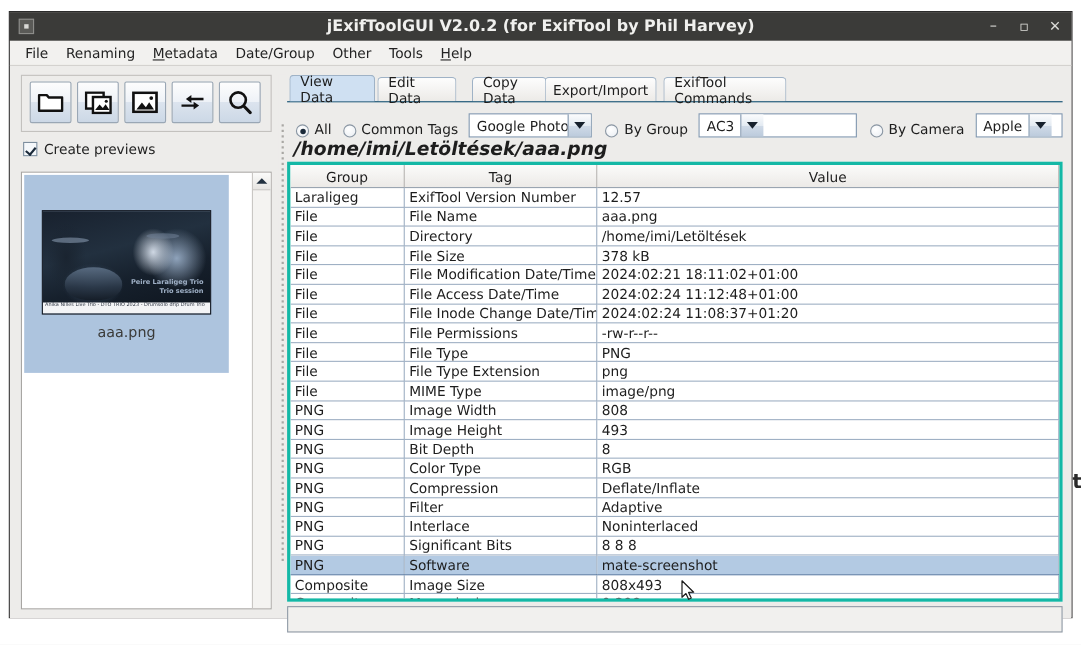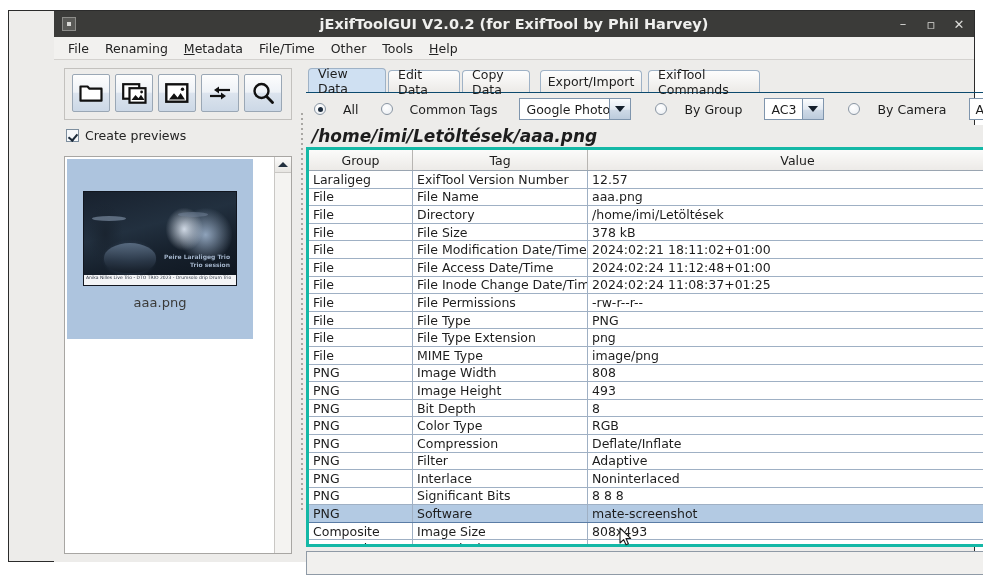--- a/index.html
+++ b/index.html
@@ -50,21 +50,20 @@
   }
   .bg-bottom-text a { color: #2a6fd6; text-decoration: none; }
 
   
   .win {
     position: absolute; left: 8px; top: 10px;
     width: 967px; height: 552px;
     background: #edecea;
     border: 1px solid #2b2b2b;
     box-sizing: border-box;
-    padding-left: 45px;
   }
   .titlebar {
     position: relative;
     height: 26px;
     background: #3b3b39;
     color: #e8e8e6;
     display: flex; align-items: center;
   }
   .tb-icon {
     width: 14px; height: 14px;
@@ -294,23 +293,23 @@
   }
   .tab.active {
     background: #cfe0f2;
     top: 0; height: 24px;
     border-color: #9fb2c6;
     z-index: 3;
   }
 
   .filterbar {
     position: relative; height: 32px;
-    display: flex; align-items: center;
+    display: flex; align-items: flex-end;
     padding-left: 8px;
-    gap: 12px;
+    gap: 0px;
   }
   .radio {
     width: 12px; height: 12px; border-radius: 50%;
     border: 1px solid #8a96a3;
     background: radial-gradient(circle at 40% 35%, #ffffff 0%, #e9edf2 100%);
     position: relative; box-sizing: border-box;
     flex: none;
   }
   .radio.on::after {
     content: ""; position: absolute;
@@ -440,21 +439,21 @@
         <div class="tb-btn min">–</div>
         <div class="tb-btn">▫</div>
         <div class="tb-btn">✕</div>
       </div>
     </div>
 
     <div class="menubar">
       <div class="menu-item">File</div>
       <div class="menu-item">Renaming</div>
       <div class="menu-item"><u>M</u>etadata</div>
-      <div class="menu-item">File/Time</div>
+      <div class="menu-item">Date/Group</div>
       <div class="menu-item">Other</div>
       <div class="menu-item">Tools</div>
       <div class="menu-item"><u>H</u>elp</div>
     </div>
 
     <div class="body">
 
       <div class="left-pane">
 
         <div class="toolbar-box">
@@ -606,21 +605,21 @@
           <i></i>
           <i></i>
           <i></i>
       </div>
 
       <div class="right-pane">
 
         <div class="tabstrip">
           <div class="tab active" style="left:2px;width:78px">View Data</div>
           <div class="tab" style="left:82px;width:72px">Edit Data</div>
-          <div class="tab" style="left:156px;width:68px">Copy Data</div>
+          <div class="tab" style="left:168px;width:68px">Copy Data</div>
           <div class="tab" style="left:234px;width:102px">Export/Import</div>
           <div class="tab" style="left:342px;width:112px">ExifTool Commands</div>
         </div>
 
         <div class="filterbar">
           <span class="radio on"></span>
           <span class="radio-label">All</span>
 
           <span class="radio"></span>
           <span class="radio-label">Common Tags</span>
@@ -690,21 +689,21 @@
                   <td>2024:02:21 18:11:02+01:00</td>
                 </tr>
                 <tr>
                   <td class="col-g">File</td>
                   <td class="col-t">File Access Date/Time</td>
                   <td>2024:02:24 11:12:48+01:00</td>
                 </tr>
                 <tr>
                   <td class="col-g">File</td>
                   <td class="col-t">File Inode Change Date/Time</td>
-                  <td>2024:02:24 11:08:37+01:25</td>
+                  <td>2024:02:24 11:08:37+01:20</td>
                 </tr>
                 <tr>
                   <td class="col-g">File</td>
                   <td class="col-t">File Permissions</td>
                   <td>-rw-r--r--</td>
                 </tr>
                 <tr>
                   <td class="col-g">File</td>
                   <td class="col-t">File Type</td>
                   <td>PNG</td>

